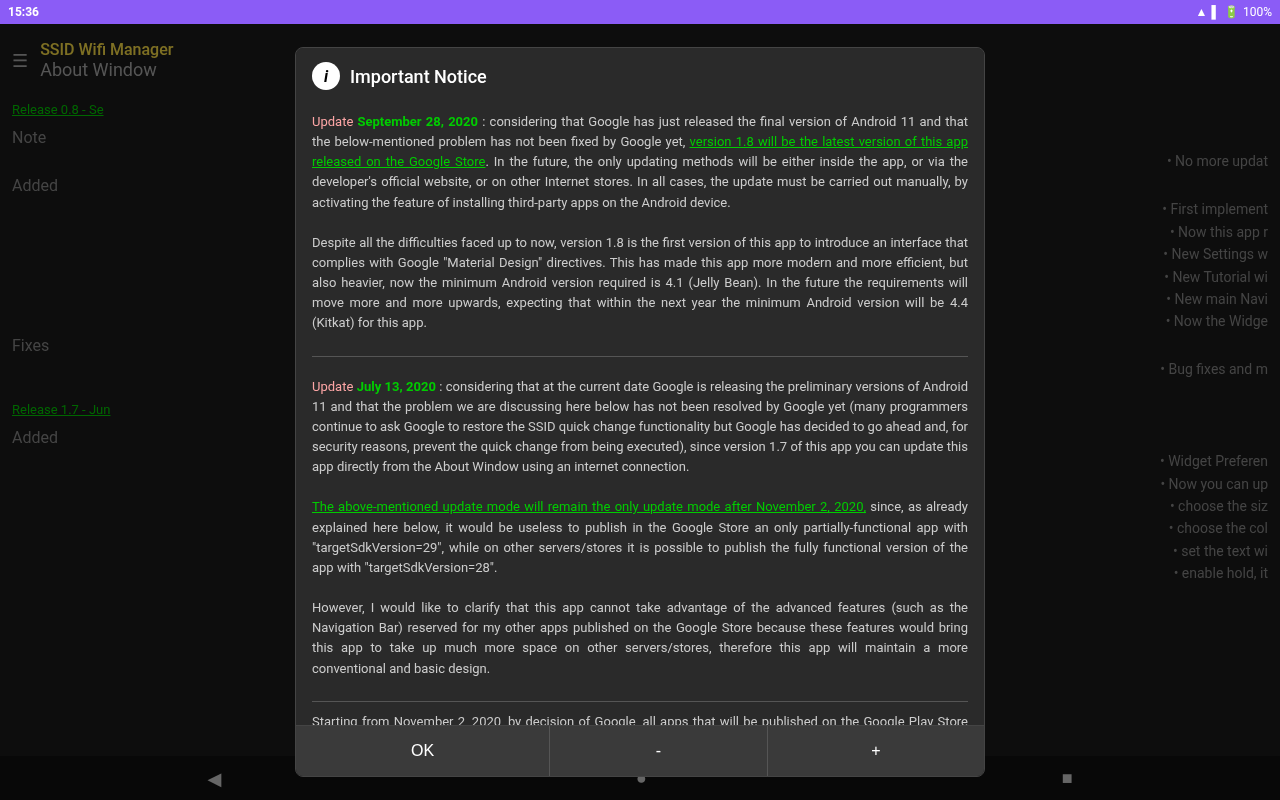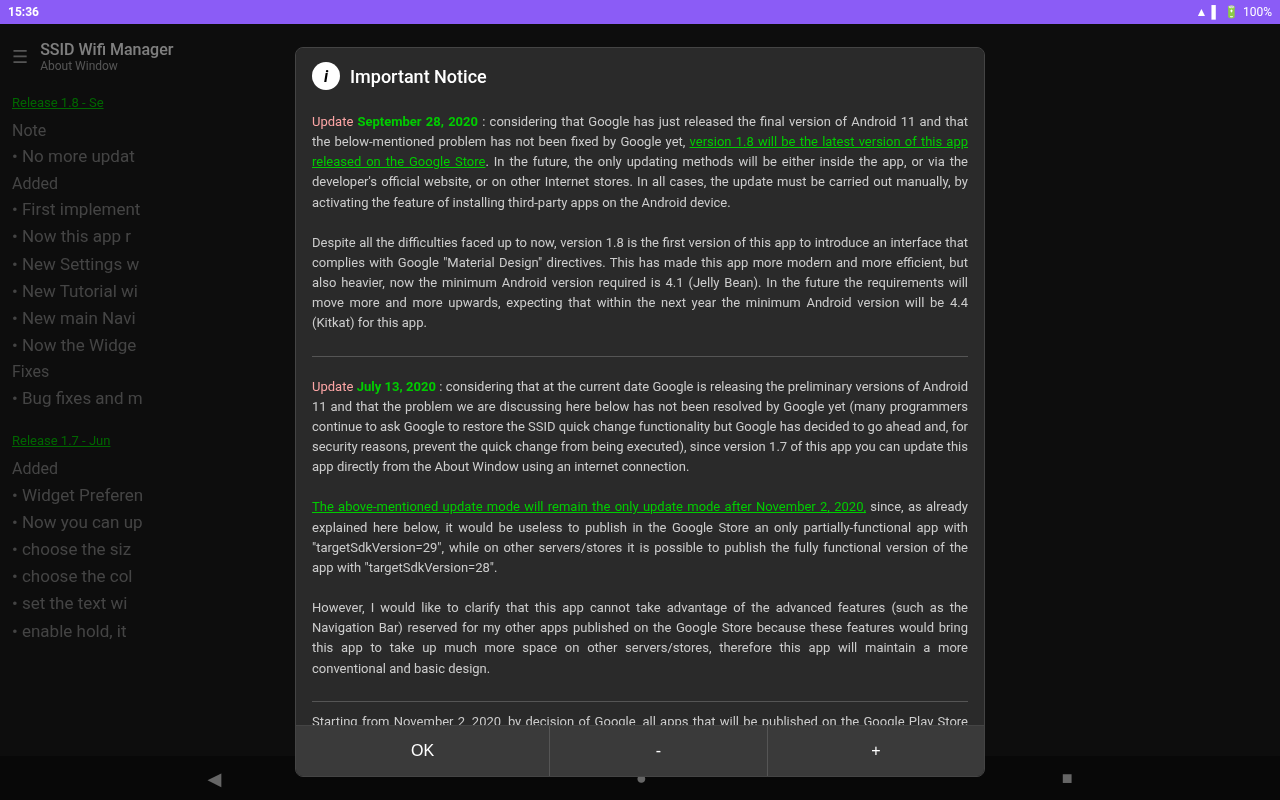--- a/index.html
+++ b/index.html
@@ -45,22 +45,22 @@
       gap: 12px;
       padding: 8px 4px 16px 4px;
     }
 
     .hamburger {
       color: #aaa;
       font-size: 18px;
     }
 
     .app-title-block {}
-    .app-title { color: #ffffff; font-size: 16px; font-weight: 500; }
-    .app-subtitle { color: #aaa; font-size: 12px; }
+    .app-title { color: #fde047; font-size: 16px; font-weight: 500; }
+    .app-subtitle { color: #aaa; font-size: 18px; }
 
     .bg-content {
       color: #888;
       font-size: 12px;
       line-height: 1.6;
       padding: 4px;
     }
 
     .bg-release {
       color: #00cc00;
@@ -69,21 +69,22 @@
       text-decoration: underline;
     }
 
     .bg-section-label {
       color: #888;
       font-size: 16px;
     }
 
     .bg-item {
       color: #888;
-      font-size: 17px;
+      font-size: 14px;
+      text-align: right;
     }
 
     
     .dialog-overlay {
       position: absolute;
       top: 24px; left: 0; right: 0; bottom: 0;
       background: rgba(0,0,0,0.5);
       display: flex;
       align-items: center;
       justify-content: center;
@@ -235,21 +236,21 @@
 
 <div class="background-app">
   <div class="app-header">
     <div class="hamburger">☰</div>
     <div class="app-title-block">
       <div class="app-title">SSID Wifi Manager</div>
       <div class="app-subtitle">About Window</div>
     </div>
   </div>
   <div class="bg-content">
-    <div class="bg-release">Release 1.8 - Se</div>
+    <div class="bg-release">Release 0.8 - Se</div>
     <div class="bg-section-label">Note</div>
     <div class="bg-item">• No more updat</div>
     <div class="bg-section-label">Added</div>
     <div class="bg-item">• First implement</div>
     <div class="bg-item">• Now this app r</div>
     <div class="bg-item">• New Settings w</div>
     <div class="bg-item">• New Tutorial wi</div>
     <div class="bg-item">• New main Navi</div>
     <div class="bg-item">• Now the Widge</div>
     <div class="bg-section-label">Fixes</div>

